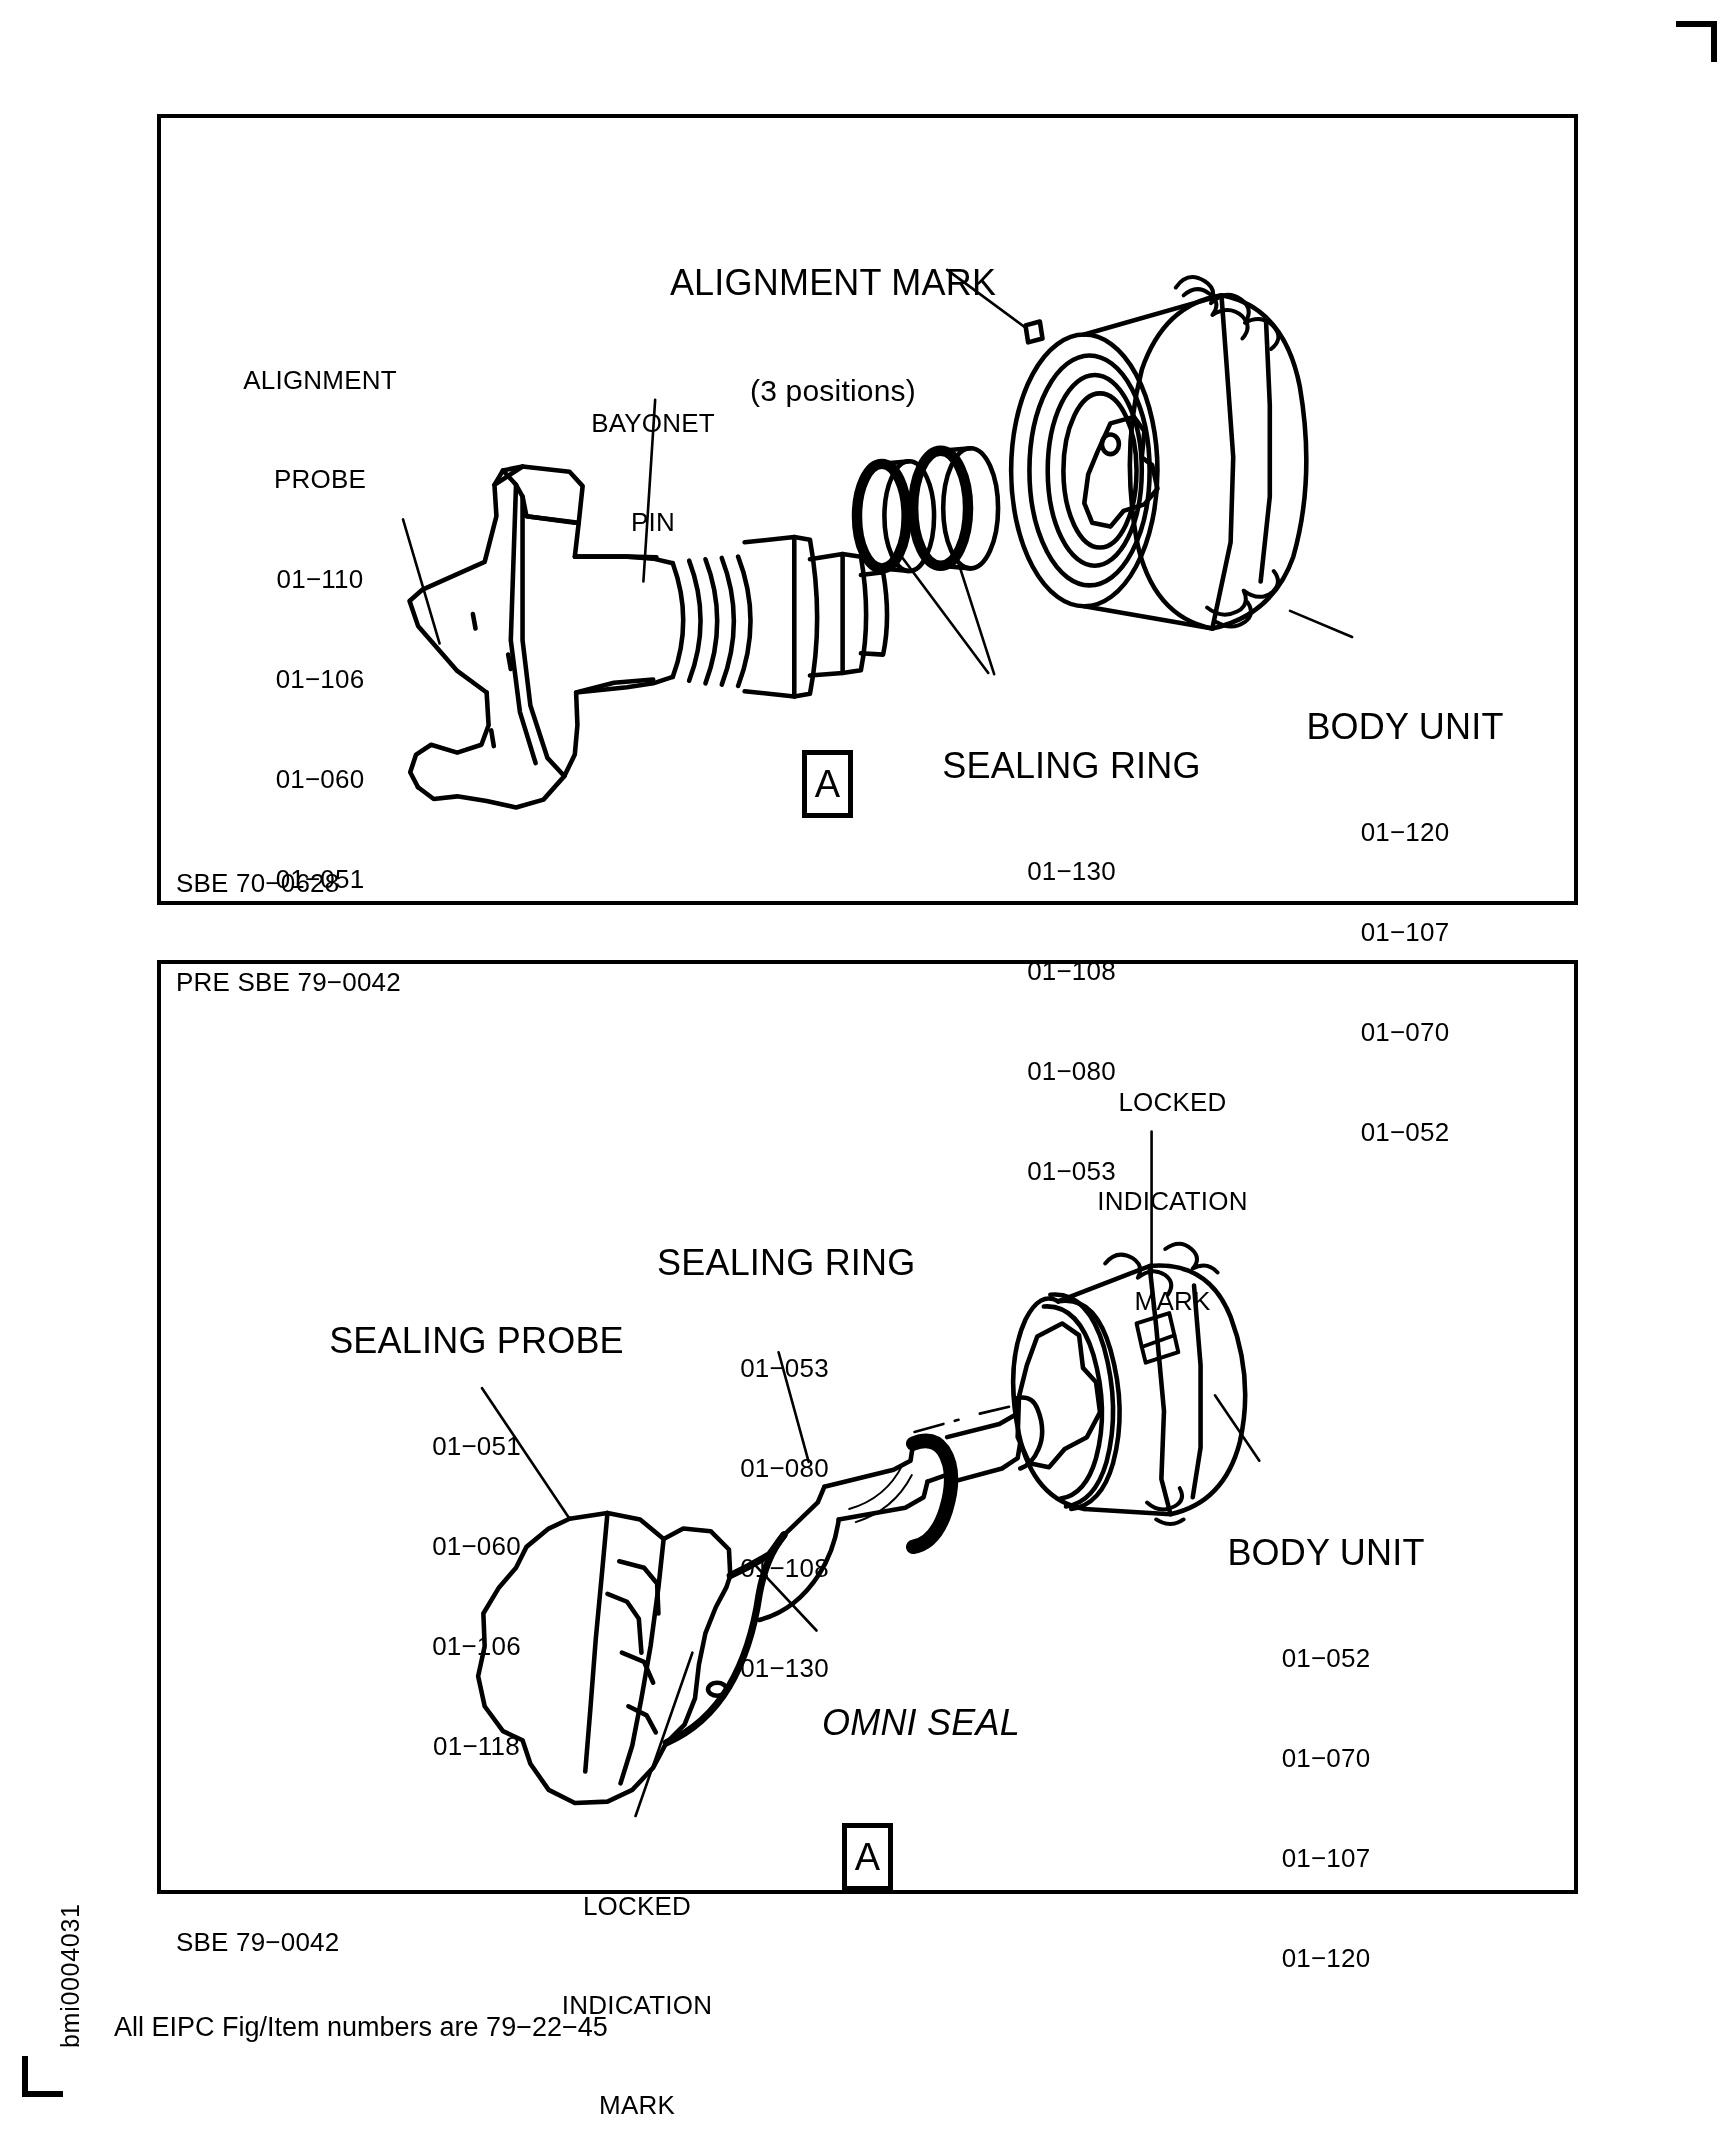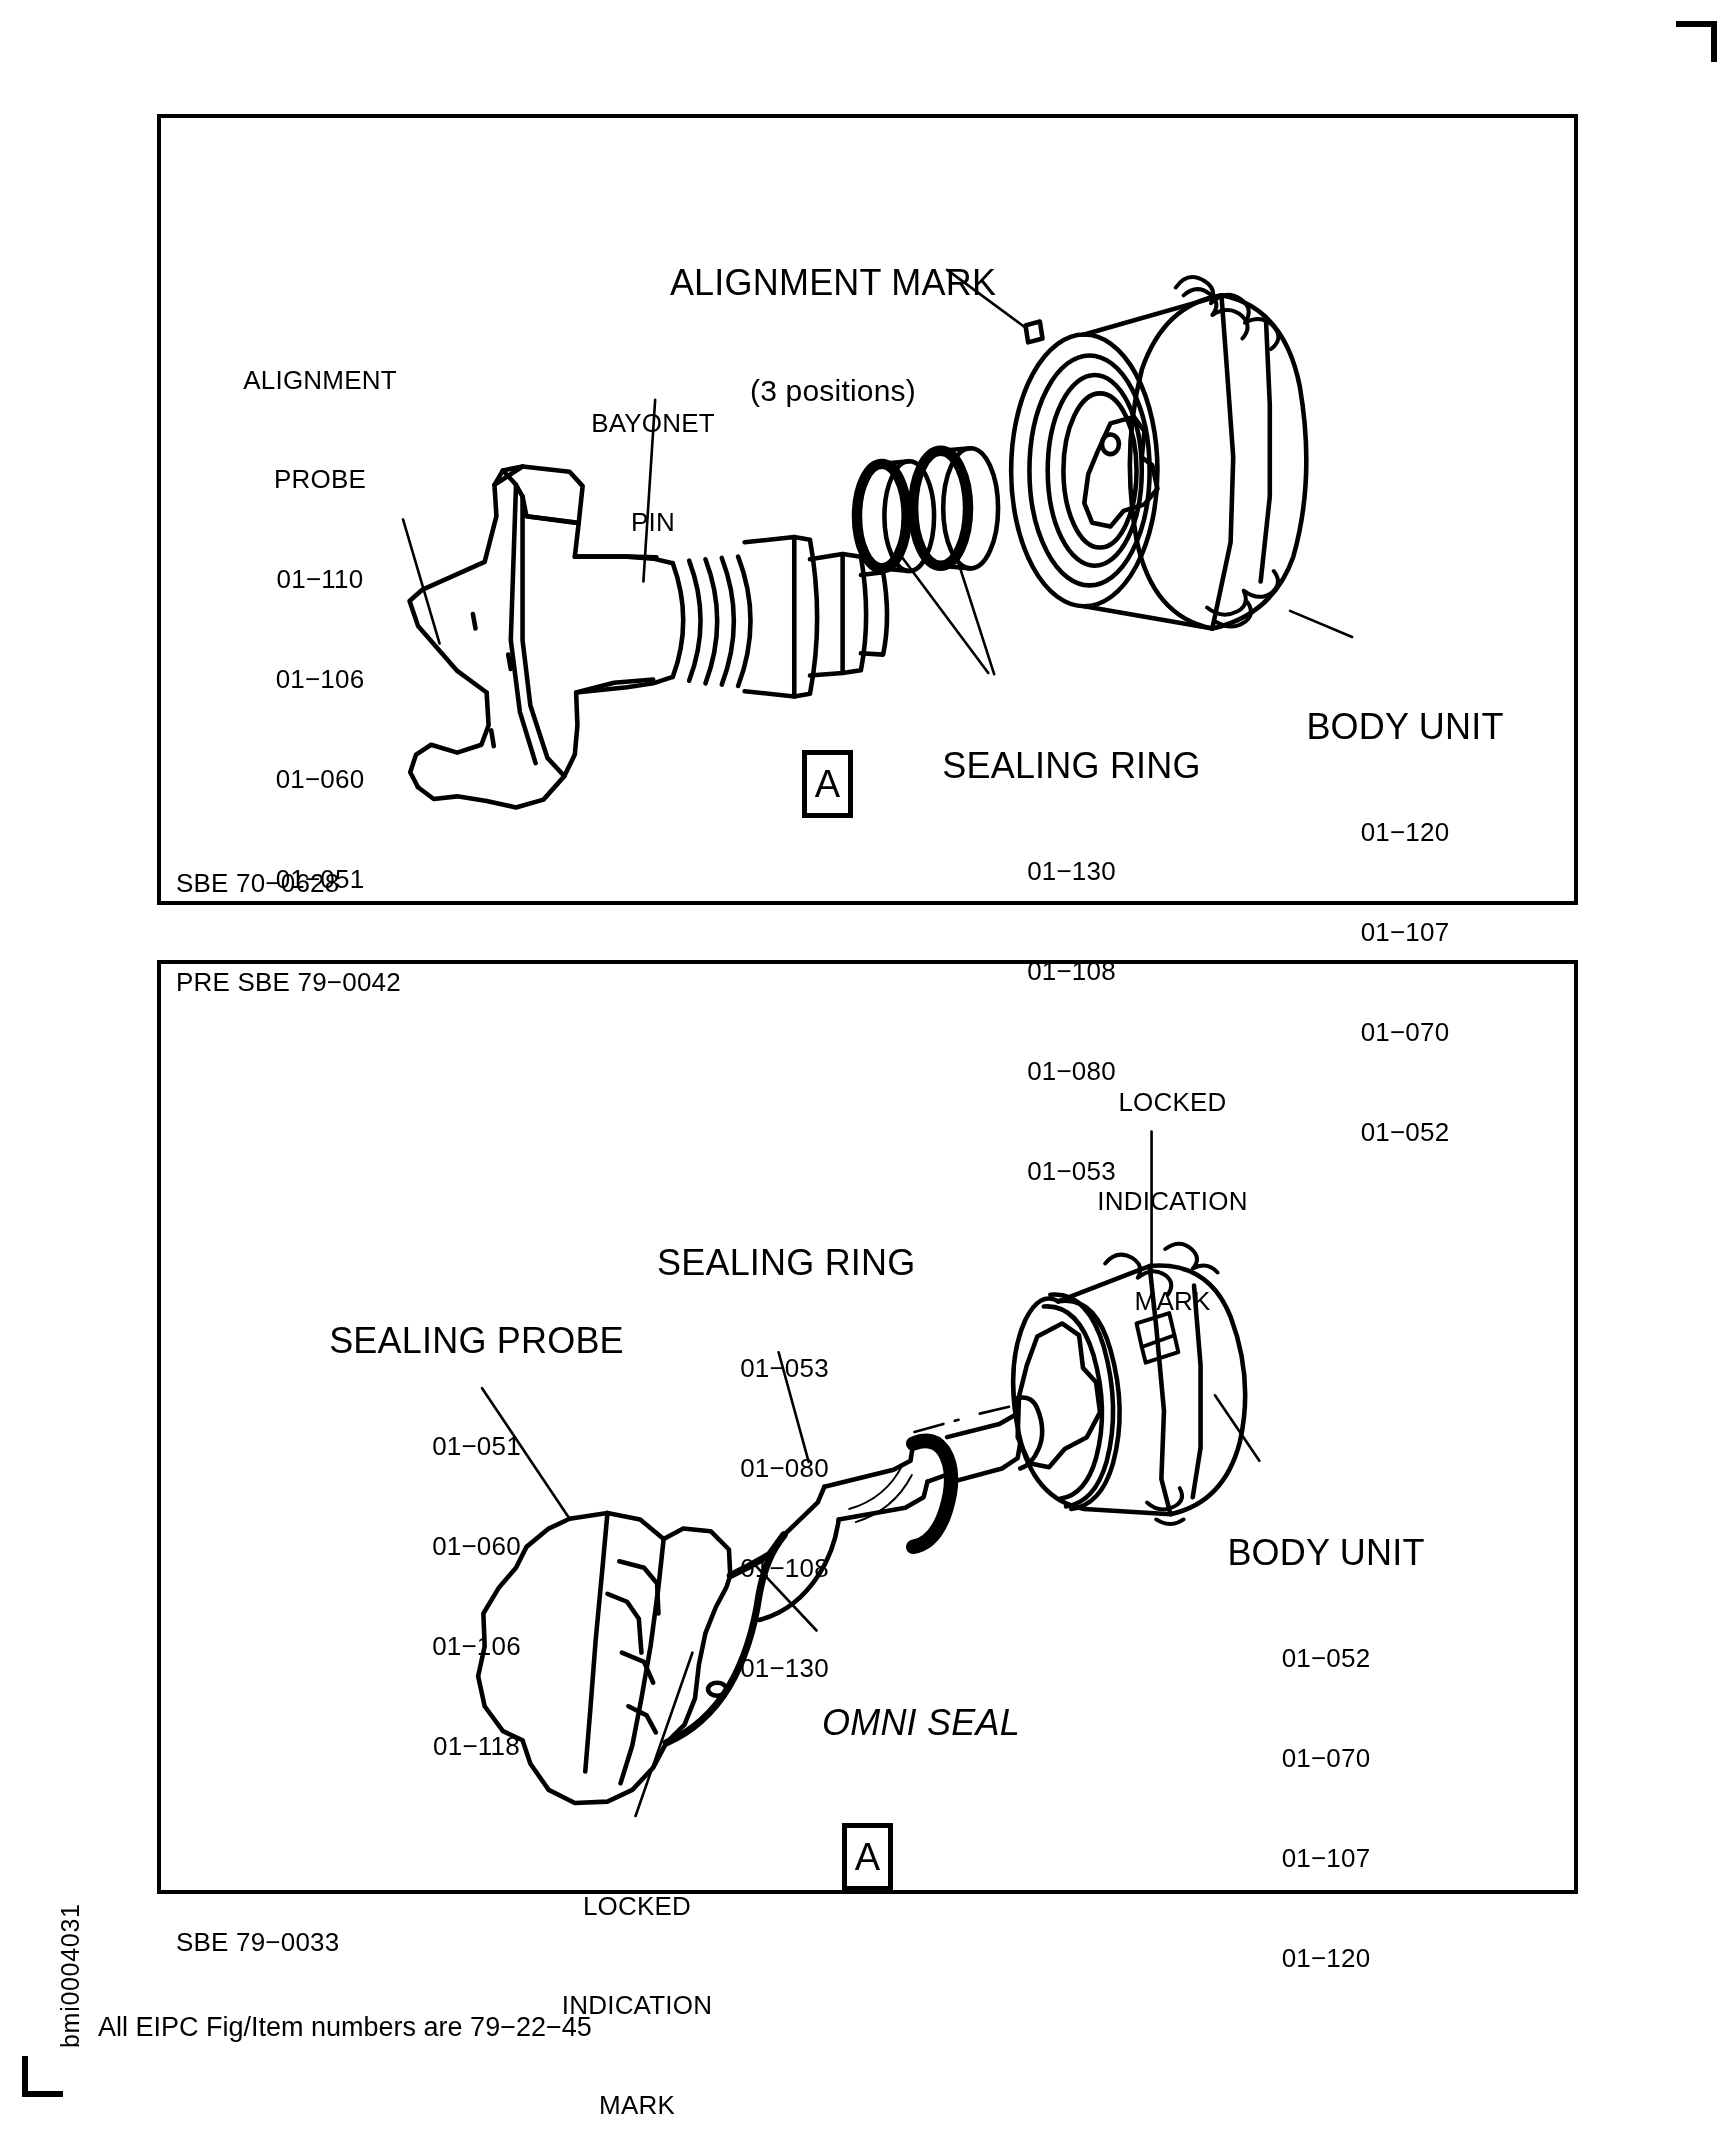--- a/index.html
+++ b/index.html
@@ -404,23 +404,23 @@
     <div class="lbl-title">OMNI SEAL</div>
   </div>
 
   <div class="label center" style="left:516px; top:1823px; width:242px;">
     <div>LOCKED</div>
     <div>INDICATION</div>
     <div>MARK</div>
   </div>
 
   <div class="label left" style="left:176px; top:1859px; width:457px;">
-    <div>SBE 79−0033</div>
+    <div>SBE 79−0042</div>
   </div>
 
   <div class="callout-a" style="left:842px; top:1823px; width:51px; height:68px;">A</div>
 
   <div class="sheet-id" style="left:56px; top:2048px;">bmi0004031</div>
 
-  <div class="footnote" style="left:98px; top:2012px;">All EIPC Fig/Item numbers are 79−22−45</div>
+  <div class="footnote" style="left:114px; top:2012px;">All EIPC Fig/Item numbers are 79−22−45</div>
 
 </div>
 
 
 </body></html>

